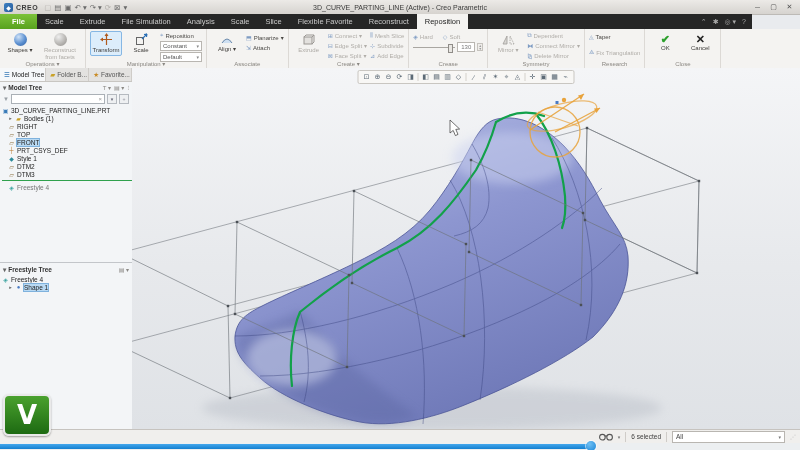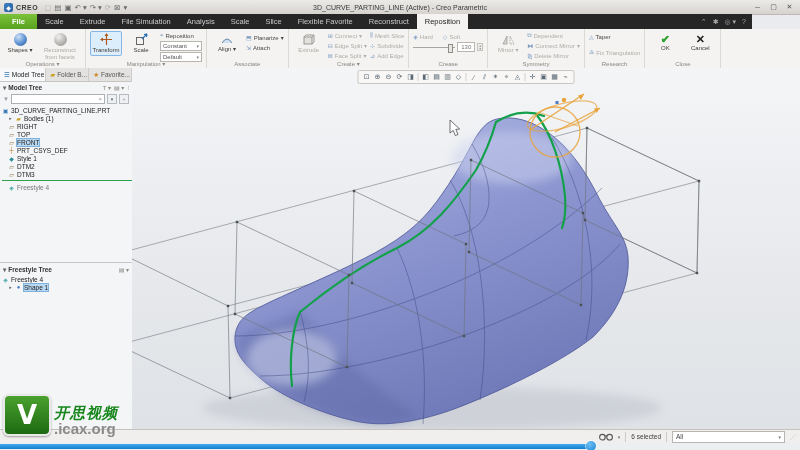--- a/index.html
+++ b/index.html
@@ -558,19 +558,15 @@
     <span style="color:#aaa;font-size:6px">⋰</span>
   </div>
 
   <div class="seekbar">
     <div class="seekfill"></div>
     <div class="seekhandle"></div>
   </div>
 
   <div class="watermark">
     <div class="wm-logo">V</div>
-    <div class="wm-txt">
-      <span class="wm-cn">开思视频</span>
-      <span class="wm-site">.icax.org</span>
-    </div>
   </div>
 
 </div>
 
 </body></html>

